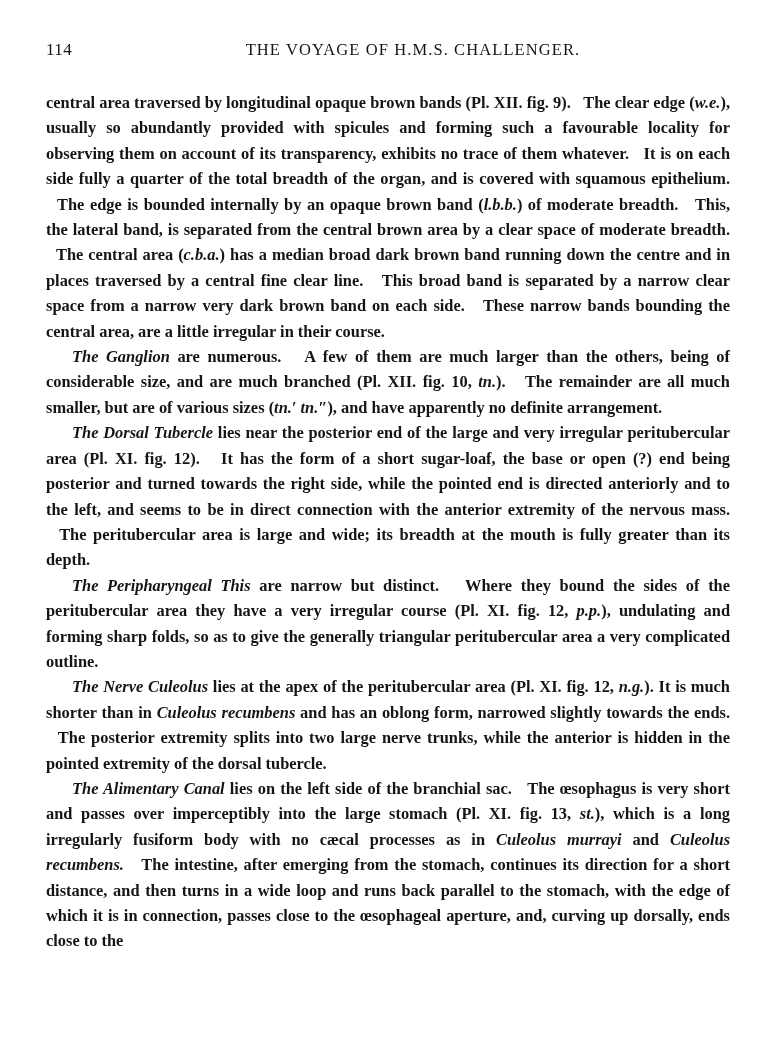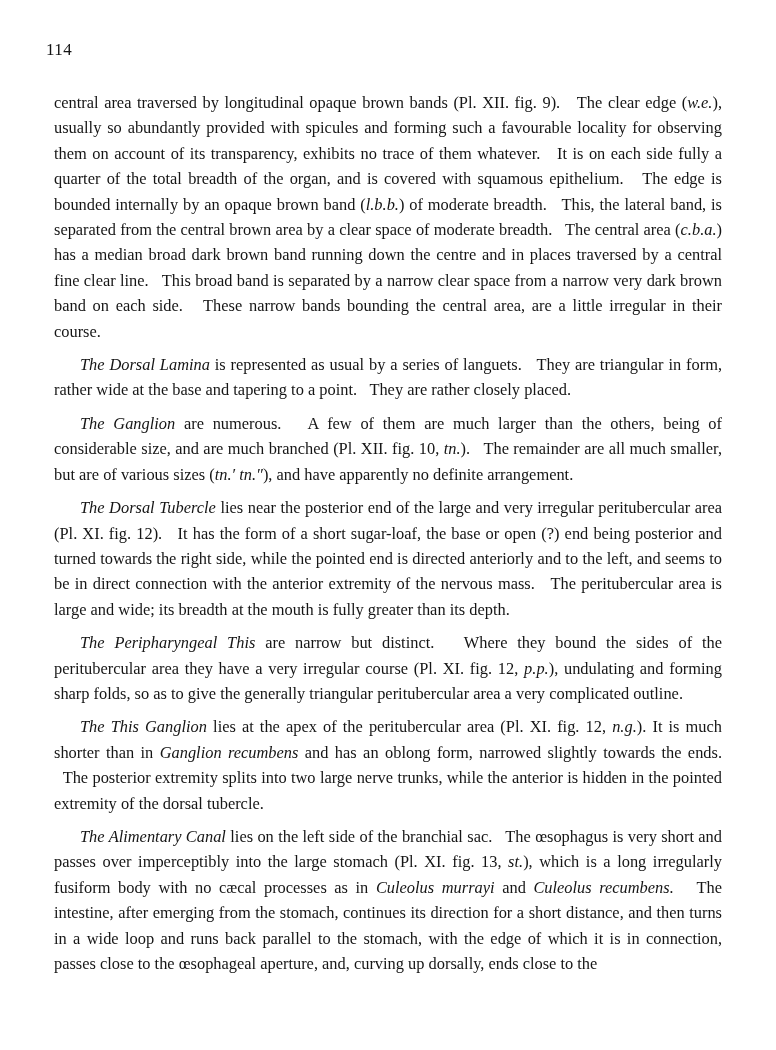--- a/index.html
+++ b/index.html
@@ -45,49 +45,50 @@
   }
   .body-text {
     font-size: 16.4px;
     line-height: 25.4px;
     text-align: justify;
     text-justify: inter-word;
     color: #151515;
     hyphens: manual;
   }
   .body-text p {
-    margin: 8px;
+    margin: 0;
     text-indent: 26px;
+    font-weight: bold;
   }
   .body-text p.first {
     text-indent: 0;
   }
   i {
     font-style: italic;
   }
 </style>
 </head>
 <body>
 
 <div class="page">
 
   <div class="running-head">
     <div class="folio">114</div>
+    <div class="head-title">THE VOYAGE OF H.M.S. CHALLENGER.</div>
   </div>
 
   <div class="body-text">
 
     <p class="first">central area traversed by longitudinal opaque brown bands (Pl. XII. fig. 9). &nbsp;&nbsp;The clear edge (<i>w.e.</i>), usually so abundantly provided with spicules and forming such a favourable locality for observing them on account of its transparency, exhibits no trace of them whatever. &nbsp;&nbsp;It is on each side fully a quarter of the total breadth of the organ, and is covered with squamous epithelium. &nbsp;&nbsp;The edge is bounded internally by an opaque brown band (<i>l.b.b.</i>) of moderate breadth. &nbsp;&nbsp;This, the lateral band, is separated from the central brown area by a clear space of moderate breadth. &nbsp;&nbsp;The central area (<i>c.b.a.</i>) has a median broad dark brown band running down the centre and in places traversed by a central fine clear line. &nbsp;&nbsp;This broad band is separated by a narrow clear space from a narrow very dark brown band on each side. &nbsp;&nbsp;These narrow bands bounding the central area, are a little irregular in their course.</p>
 
-    <p><i>The Dorsal Lamina</i> is represented as usual by a series of languets. &nbsp;&nbsp;They are triangular in form, rather wide at the base and tapering to a point. &nbsp;&nbsp;They are rather closely placed.</p>
 
     <p><i>The Ganglion</i> are numerous. &nbsp;&nbsp;A few of them are much larger than the others, being of considerable size, and are much branched (Pl. XII. fig. 10, <i>tn.</i>). &nbsp;&nbsp;The remainder are all much smaller, but are of various sizes (<i>tn.′ tn.″</i>), and have apparently no definite arrangement.</p>
 
     <p><i>The Dorsal Tubercle</i> lies near the posterior end of the large and very irregular peritubercular area (Pl. XI. fig. 12). &nbsp;&nbsp;It has the form of a short sugar-loaf, the base or open (?) end being posterior and turned towards the right side, while the pointed end is directed anteriorly and to the left, and seems to be in direct connection with the anterior extremity of the nervous mass. &nbsp;&nbsp;The peritubercular area is large and wide; its breadth at the mouth is fully greater than its depth.</p>
 
     <p><i>The Peripharyngeal This</i> are narrow but distinct. &nbsp;&nbsp;Where they bound the sides of the peritubercular area they have a very irregular course (Pl. XI. fig. 12, <i>p.p.</i>), undulating and forming sharp folds, so as to give the generally triangular peritubercular area a very complicated outline.</p>
 
-    <p><i>The This Ganglion</i> lies at the apex of the peritubercular area (Pl. XI. fig. 12, <i>n.g.</i>). It is much shorter than in <i>Ganglion recumbens</i> and has an oblong form, narrowed slightly towards the ends. &nbsp;&nbsp;The posterior extremity splits into two large nerve trunks, while the anterior is hidden in the pointed extremity of the dorsal tubercle.</p>
+    <p><i>The Nerve Culeolus</i> lies at the apex of the peritubercular area (Pl. XI. fig. 12, <i>n.g.</i>). It is much shorter than in <i>Culeolus recumbens</i> and has an oblong form, narrowed slightly towards the ends. &nbsp;&nbsp;The posterior extremity splits into two large nerve trunks, while the anterior is hidden in the pointed extremity of the dorsal tubercle.</p>
 
     <p><i>The Alimentary Canal</i> lies on the left side of the branchial sac. &nbsp;&nbsp;The œsophagus is very short and passes over imperceptibly into the large stomach (Pl. XI. fig. 13, <i>st.</i>), which is a long irregularly fusiform body with no cæcal processes as in <i>Culeolus murrayi</i> and <i>Culeolus recumbens.</i> &nbsp;&nbsp;The intestine, after emerging from the stomach, continues its direction for a short distance, and then turns in a wide loop and runs back parallel to the stomach, with the edge of which it is in connection, passes close to the œsophageal aperture, and, curving up dorsally, ends close to the</p>
 
   </div>
 </div>
 
 </body></html>

